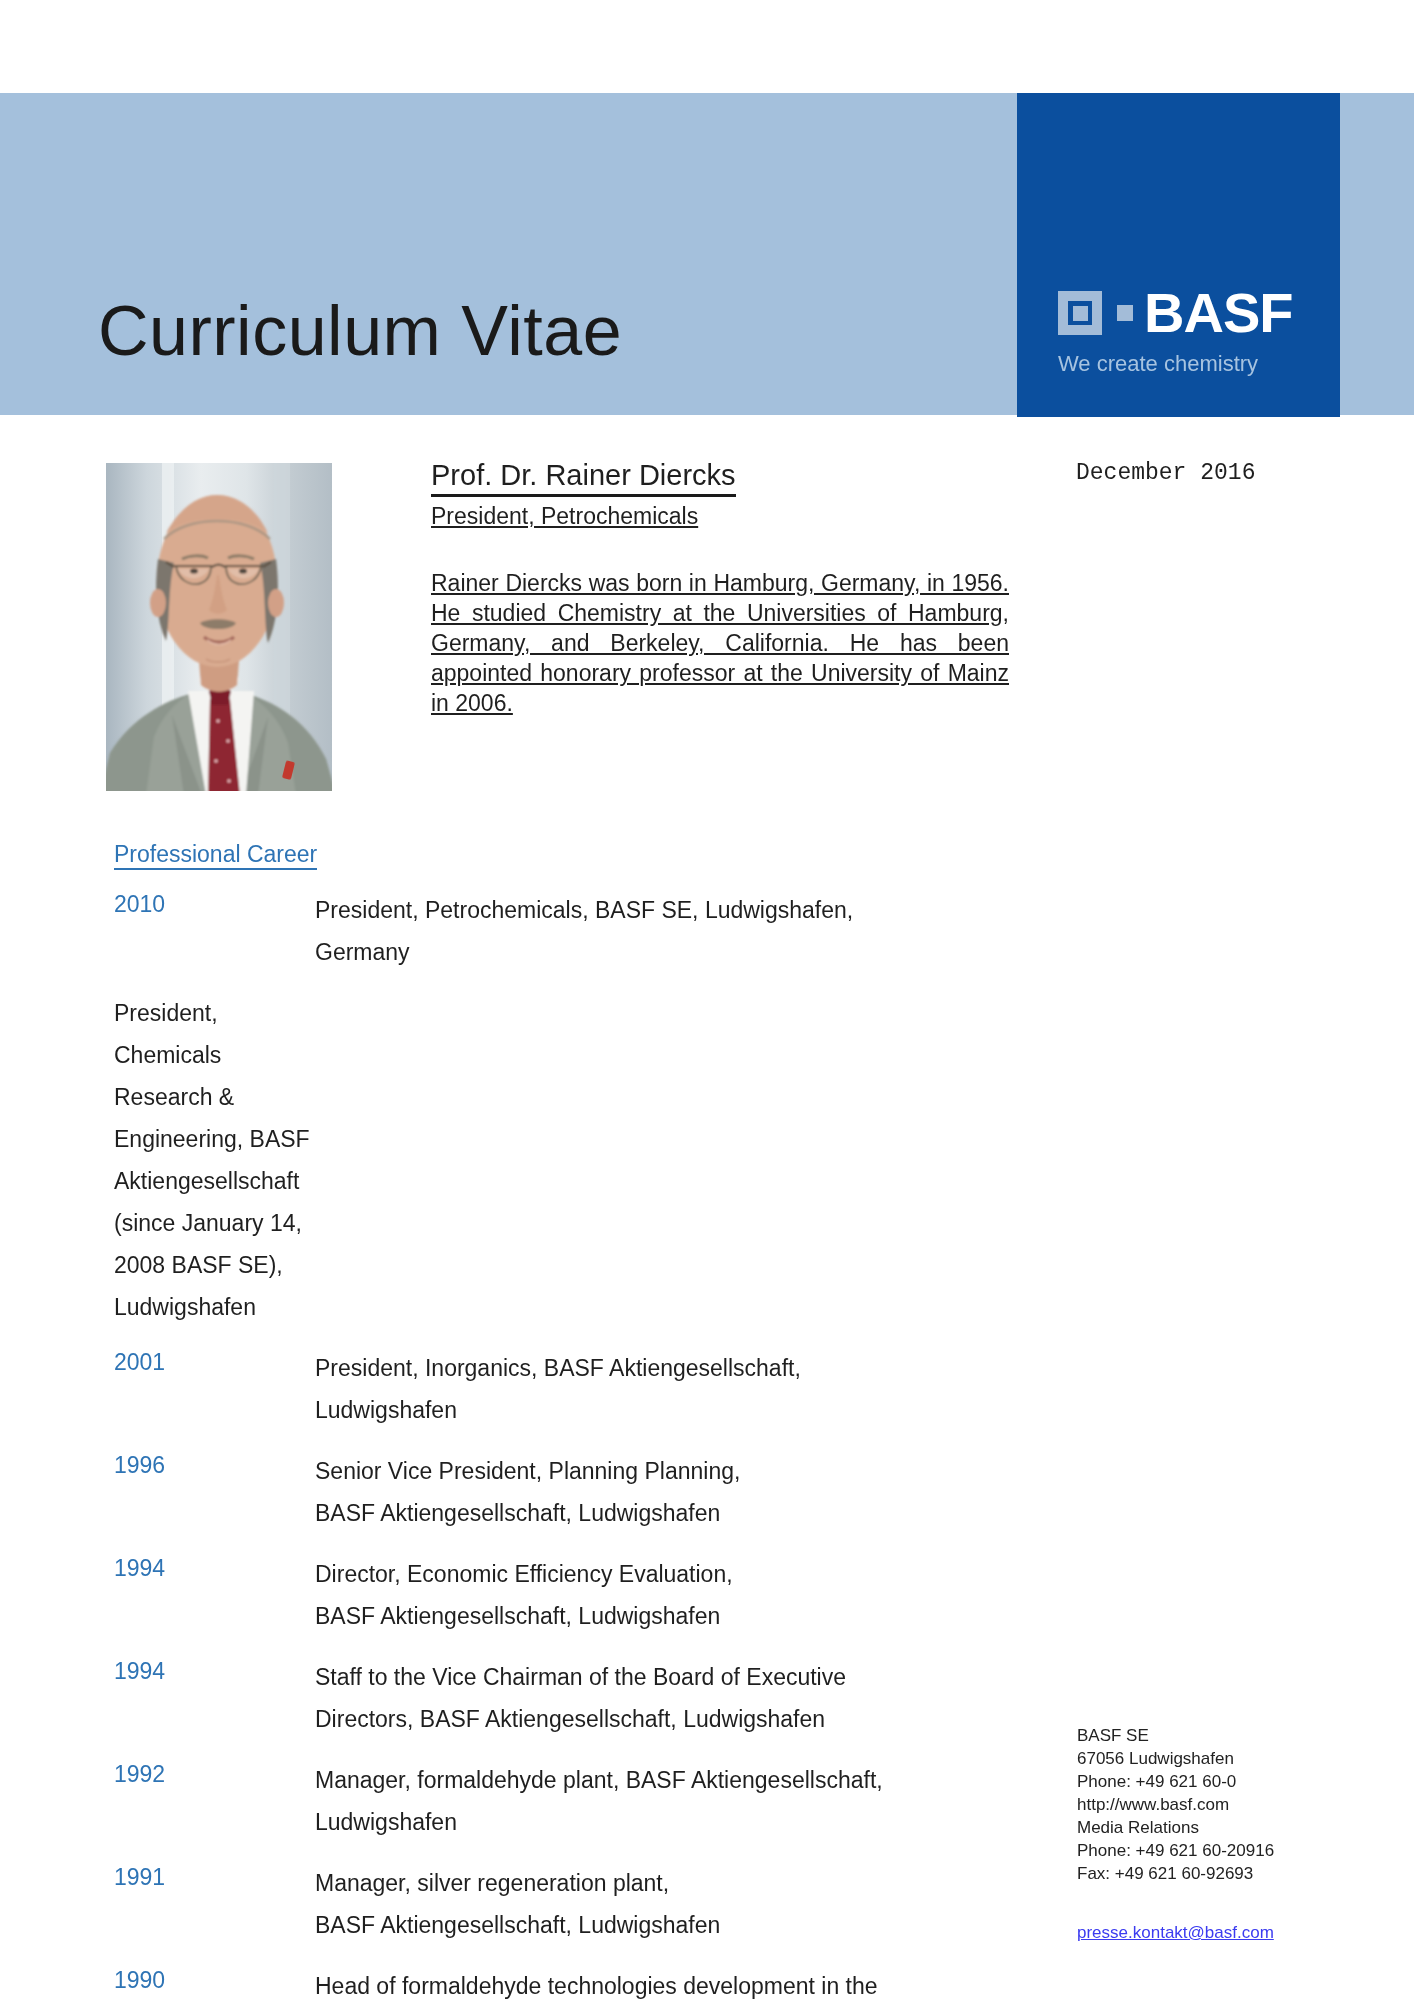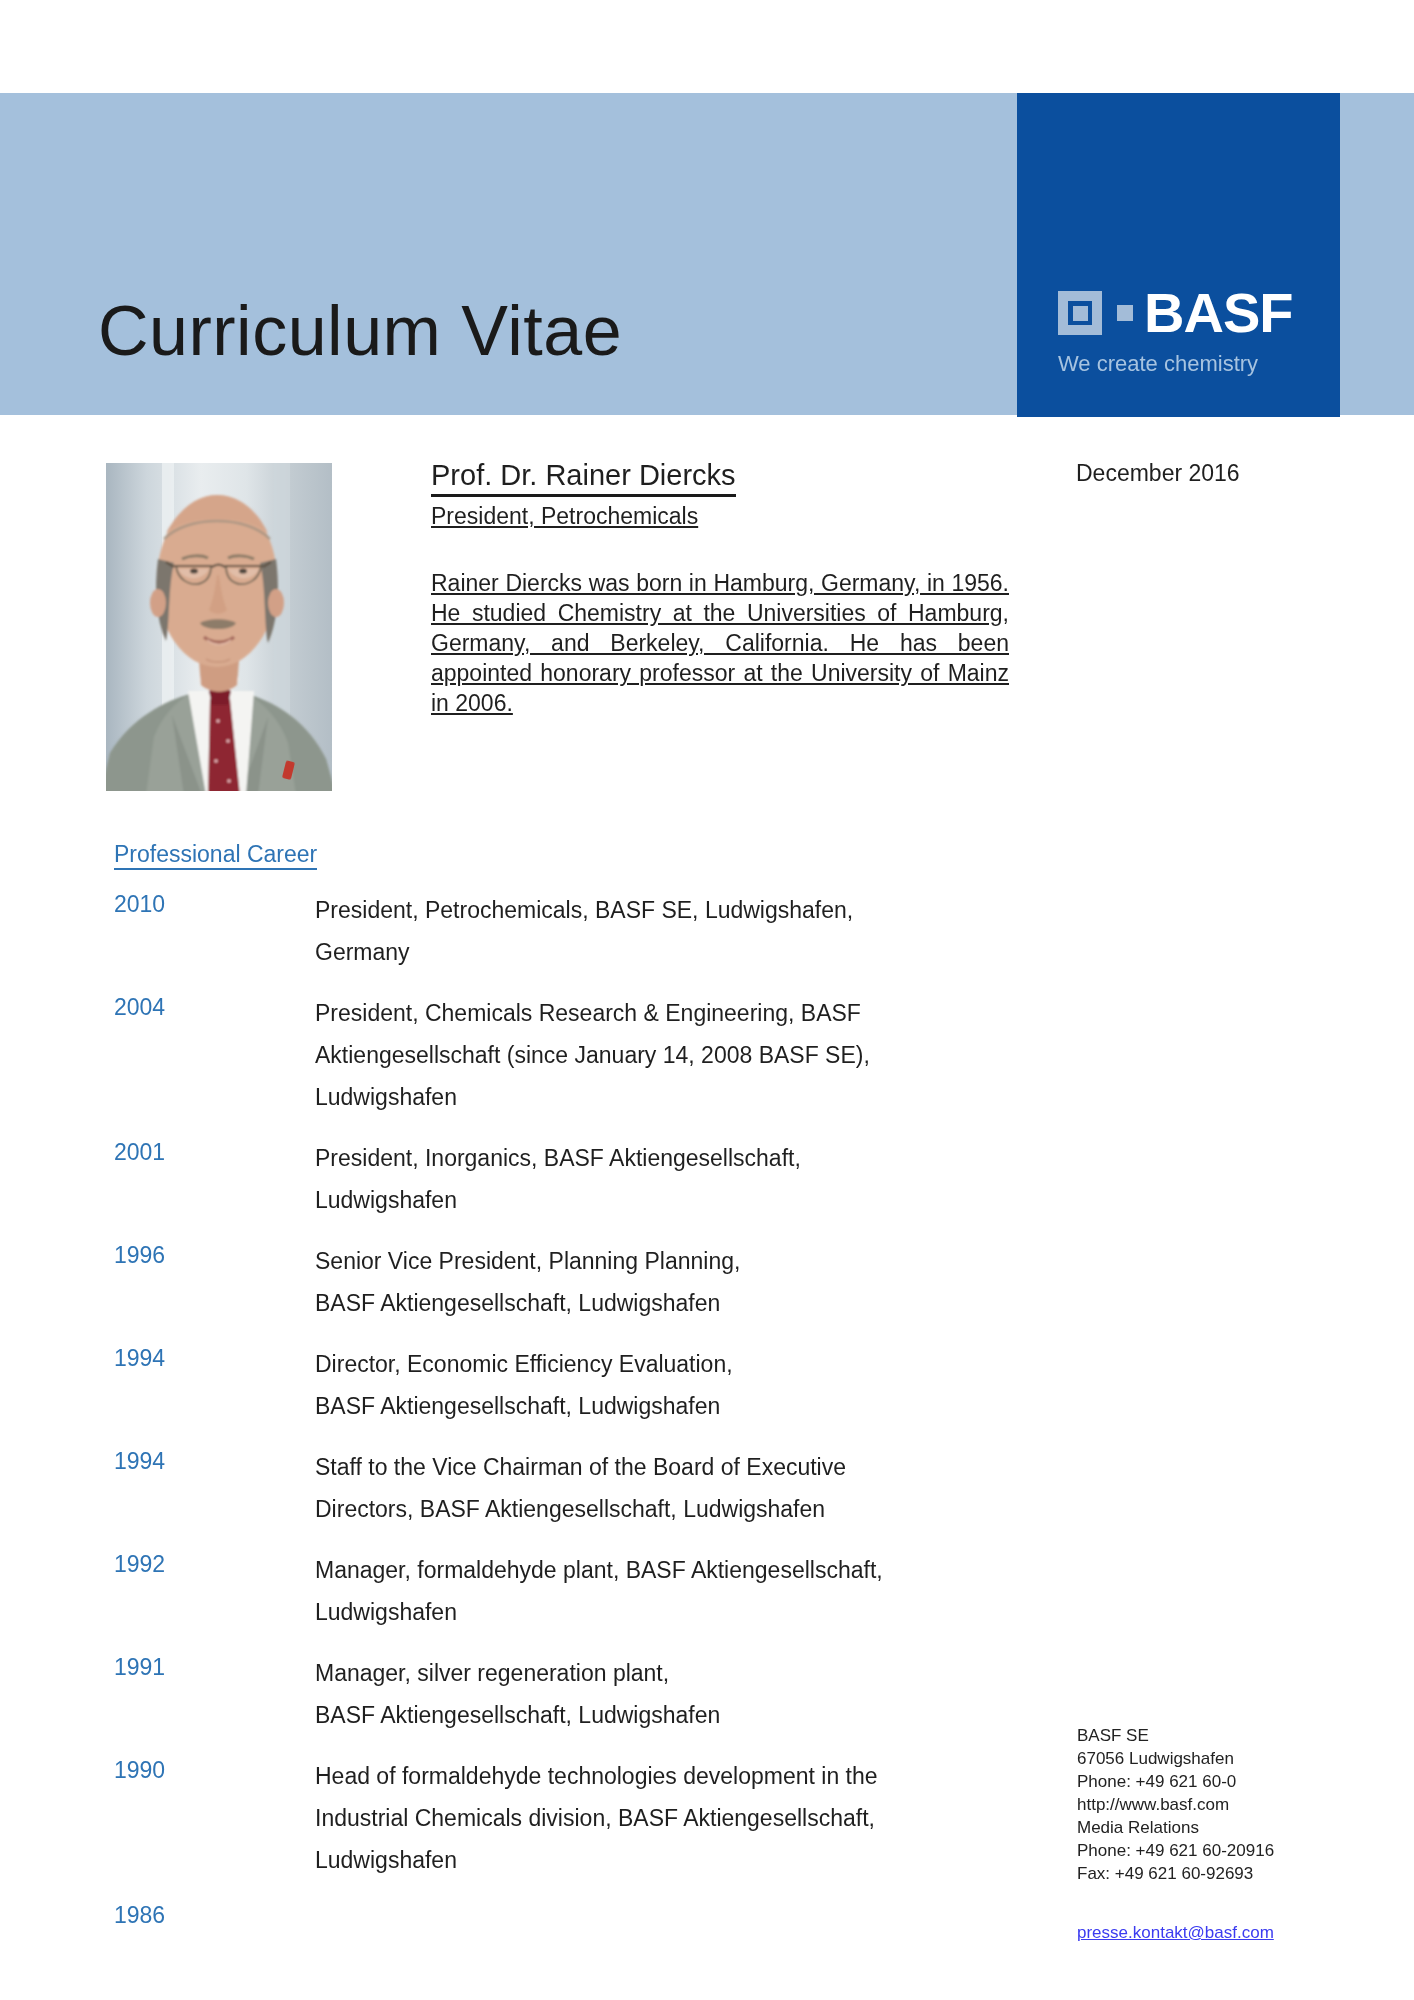--- a/index.html
+++ b/index.html
@@ -28,21 +28,21 @@
     width:44px; height:44px; box-sizing:border-box;
     border:10px solid var(--logo-square-blue, #a3bcd8);
     display:flex; align-items:center; justify-content:center;
   }
   .sq-inner  { width:15px; height:15px; background:var(--logo-square-blue, #a3bcd8); }
   .sq-small  { width:16px; height:16px; background:var(--logo-square-blue, #a3bcd8); margin-left:15px; margin-right:11px; }
   .logo-text { font-size:56px; font-weight:700; color:#ffffff; line-height:44px; letter-spacing:-1px; }
   .tagline   { position:absolute; left:41px; top:258px; font-size:22px; color:var(--tagline-blue, #a6c3e0); }
 
   
-  .doc-date { position:absolute; left:1076px; top:459px; font-size:23px; line-height:28px; }
+  .doc-date { position:absolute; left:1076px; top:459px; font-size:23px; line-height:28px;font-family:Liberation Mono, monospace; }
   .photo { position:absolute; left:106px; top:463px; width:226px; height:328px; }
   .photo svg { display:block; }
   .intro-text { position:absolute; left:431px; top:459px; width:578px;text-decoration:underline; }
   .person-name {
     display:inline-block; font-size:29px; line-height:33px;
     border-bottom:3px solid #1a1a1a; padding-bottom:2px;
   }
   .person-title { font-size:23px; line-height:28px; margin-top:5px; }
   .bio { font-size:23px; line-height:30px; text-align:justify; margin:38px 0 0 0; }
 
@@ -168,21 +168,20 @@
   <section class="career">
     <h2>Professional Career</h2>
     <div class="rows" id="career-rows">
     <div class="career-row">
       <div class="career-year">2010</div>
       <div class="career-desc">President, Petrochemicals, BASF SE, Ludwigshafen,
 Germany</div>
     </div>
 
     <div class="career-row">
-      <div class="career-year">2004</div>
       <div class="career-desc">President, Chemicals Research &amp; Engineering, BASF
 Aktiengesellschaft (since January 14, 2008 BASF SE),
 Ludwigshafen</div>
     </div>
 
     <div class="career-row">
       <div class="career-year">2001</div>
       <div class="career-desc">President, Inorganics, BASF Aktiengesellschaft,
 Ludwigshafen</div>
     </div>

